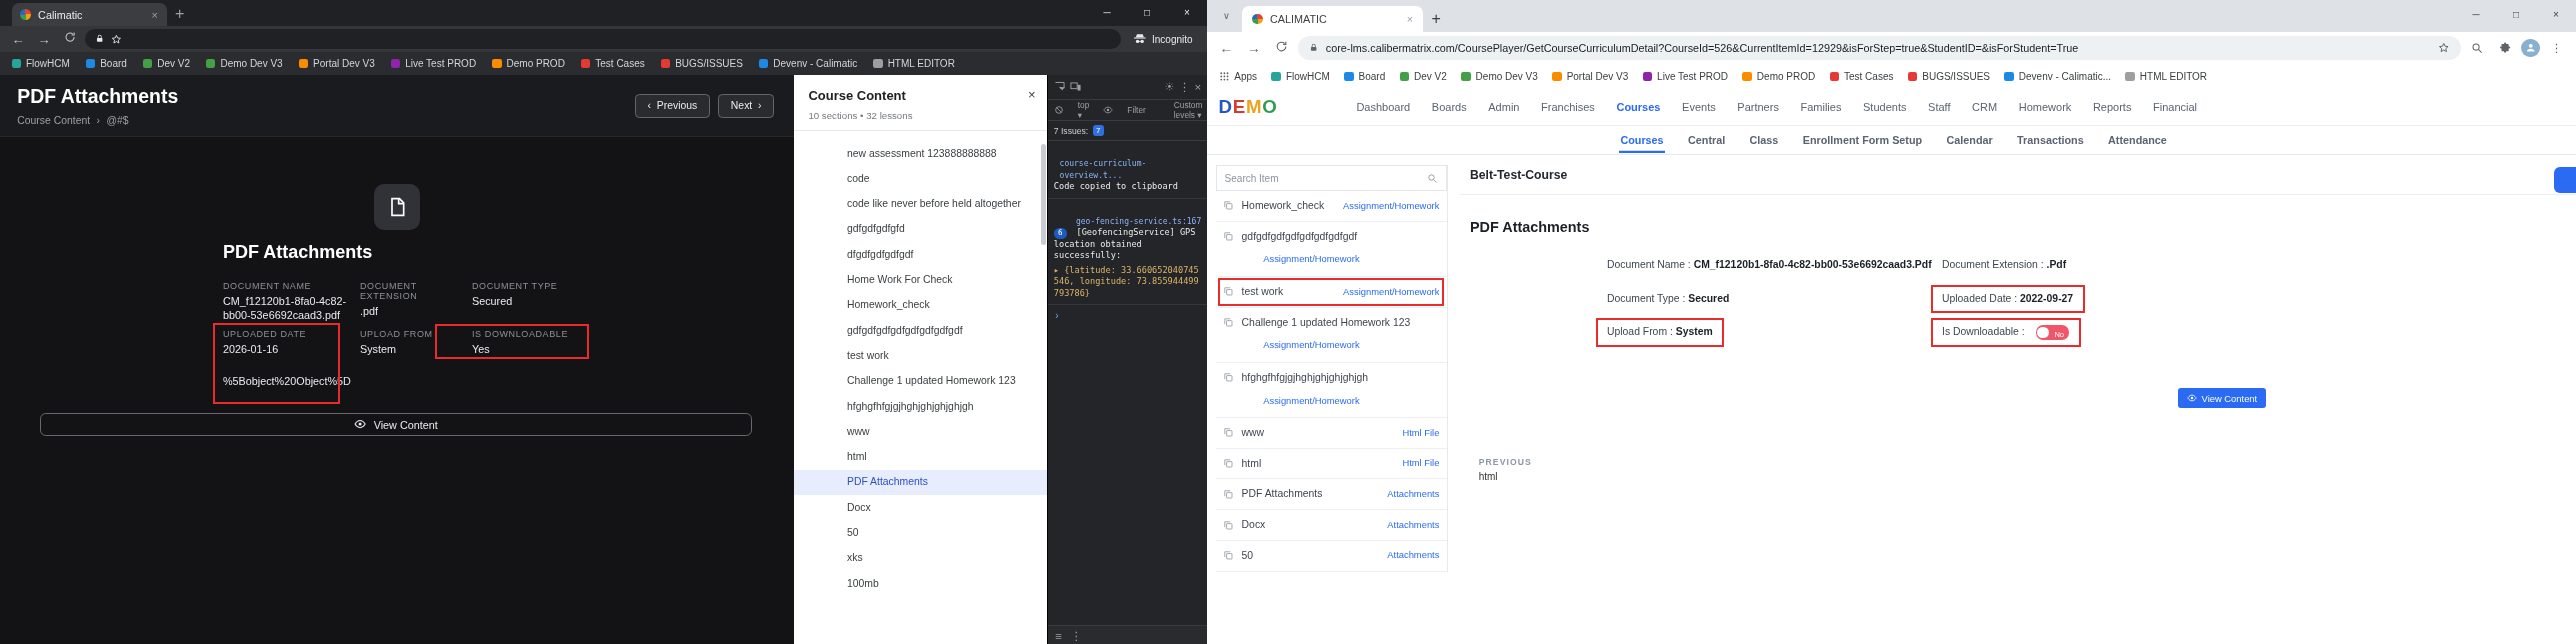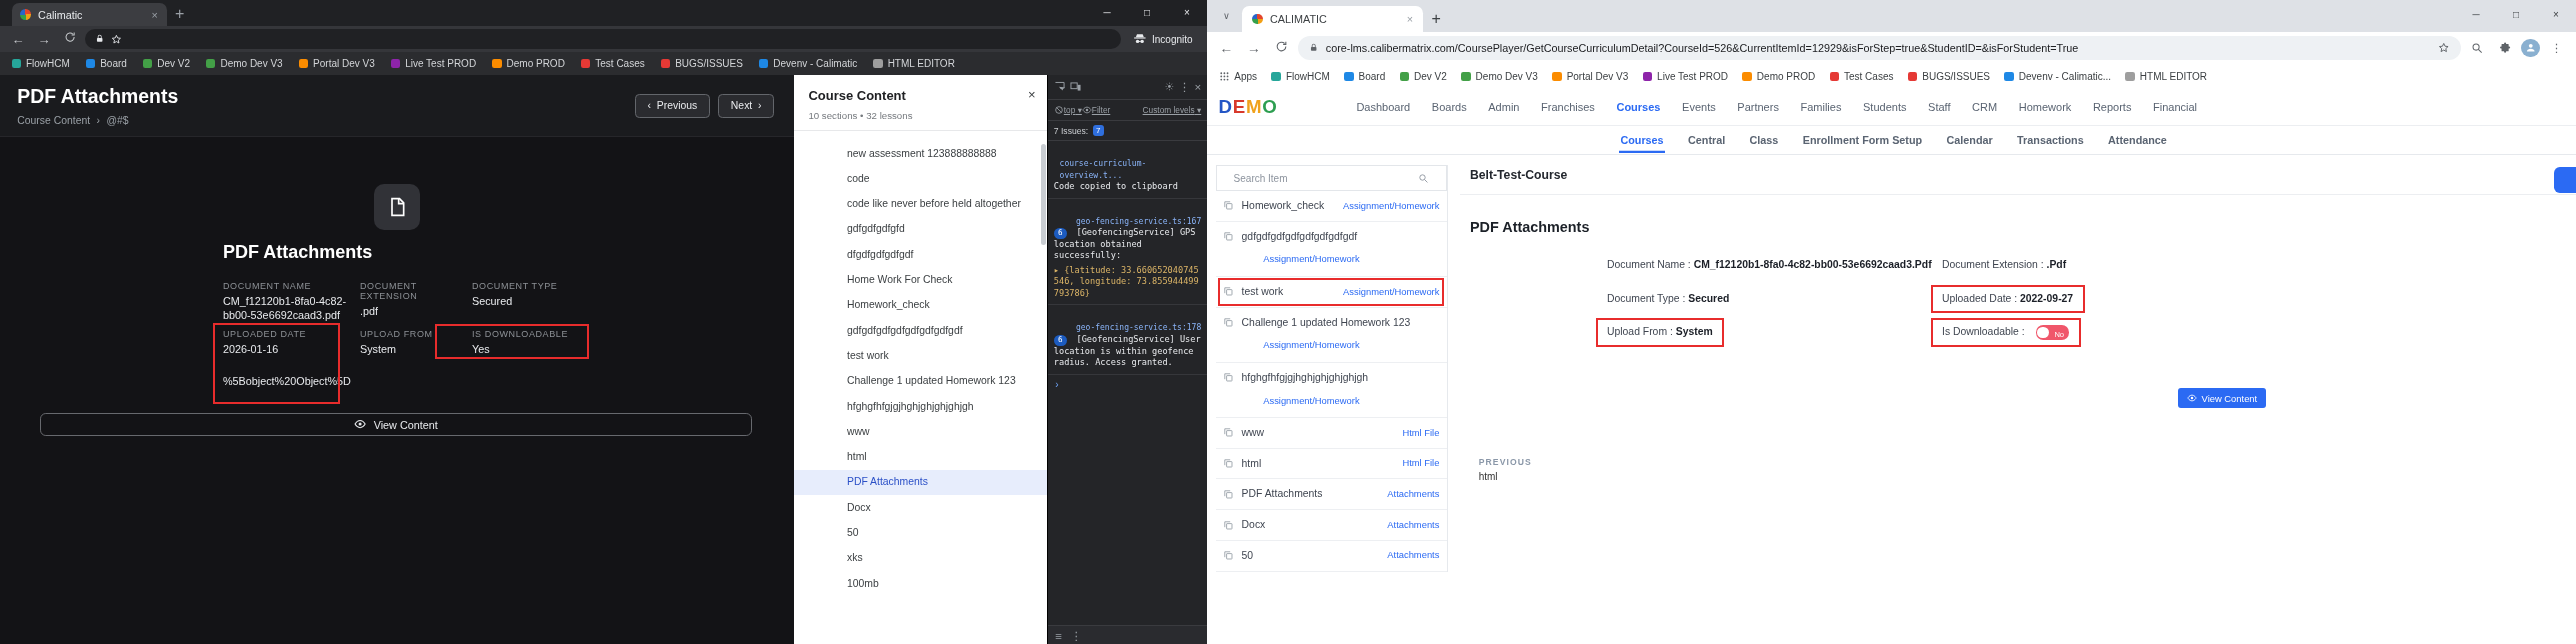--- a/index.html
+++ b/index.html
@@ -70,21 +70,21 @@
   .cp-list { padding-top:10px; }
   .lesson { padding:5.8px 10px 5.8px 53px; font-size:10.4px; color:#3c4043; line-height:13.7px;
             white-space:nowrap; overflow:hidden; text-overflow:ellipsis; }
   .lesson.selected { background:#e7edfc; color:#2b50c7; }
   .cp-scroll { position:absolute; right:1.4px; top:69px; width:5px; height:101px; background:#c9cdd2; border-radius:2.9px; }
 
   
   .lw-devtools { flex:1; background:#242528; border-left:0.7px solid #000; position:relative; color:#cdd0d4; overflow:hidden; }
   .dt-row { display:flex; align-items:center; gap:4.3px; padding:0 5.8px; border-bottom:0.7px solid #3a3b3f; color:#9aa0a6; }
   .dt-r1 { height:24.5px; }
-  .dt-r2 { height:21.6px; font-size:8.3px; gap:0;text-decoration:underline; }
+  .dt-r2 { height:21.6px; font-size:8.3px; gap:14px; }
   .dt-issues { height:20px; font-size:8.6px; gap:4.3px; color:#cdd0d4; }
   .dt-spacer { flex:1; }
   .chip { background:#2f6fde; color:#fff; border-radius:2.9px; padding:0 3.6px; font-size:8px; line-height:11.5px; height:11.5px; }
   .c-entry { position:relative; padding:5px 5.8px; border-bottom:0.7px solid #36373b;
              font-family:"DejaVu Sans Mono", monospace; font-size:8.6px; color:#e8eaed; line-height:11.5px;margin-top:12px; }
   .c-src { float:right; color:#8ab4f8; font-size:8px; margin-left:5.8px; text-decoration:none; }
   .c-badge { display:inline-block; background:#1c5bbf; color:#fff; border-radius:6.5px; padding:0 4.3px;
              font-size:7.6px; line-height:10.8px; margin-right:4.3px; }
   .c-obj { color:#dcb567; margin-top:2.9px; word-break:break-all; }
   .c-prompt { color:#6ea3f7; font-size:10px; padding:4.3px 7.2px; }
@@ -114,21 +114,21 @@
   .logo { font-size:18.7px; font-weight:800; letter-spacing:0.7px; margin-right:79px; display:flex; }
   .rw-nav { display:flex; gap:21.6px; font-size:11px; color:#5a6472; white-space:nowrap; }
   .nav-item.active { color:var(--accent); font-weight:600; }
   .subnav { height:29px; border-bottom:0.7px solid #e6e9ed; display:flex; align-items:center; gap:21.6px;
             padding-left:412px; font-size:10.8px; color:#5a6472; }
   .subnav-item { padding:7.2px 1.4px 6.5px;font-weight:bold; }
   .subnav-item.active { color:var(--accent); font-weight:600; box-shadow:inset 0 -2.2px 0 var(--accent); }
 
   .content { position:absolute; top:66px; left:0; right:0; bottom:0; }
   .sidebar { position:absolute; left:8.6px; top:10px; width:232px; background:#fff; border-right:0.7px solid #e6e9ed; }
-  .sb-search { height:26px; display:flex; align-items:center; padding:0 17px; border:0.7px solid #e3e6ea; color:#8d949e; }
+  .sb-search { height:26px; display:flex; align-items:center; padding:0 8px; border:0.7px solid #e3e6ea; color:#8d949e; }
   .sb-search input { border:none; outline:none; flex:1; font-size:10px; color:#3f4550; background:transparent;
                      font-family:"Liberation Sans", sans-serif; }
   .sb-search input::placeholder { color:#8d949e; }
   .sb-item { position:relative; padding:8px 7.2px 8px 26px; border-bottom:0.7px solid #edeff2; }
   .sb-ic { position:absolute; left:7.2px; top:9.4px; color:#98a0a8; }
   .sb-title { font-size:10.4px; color:#3f4550; line-height:13.7px; }
   .sb-cat { color:var(--accent); font-size:9.4px; text-decoration:none; }
   .sb-item.inline .sb-cat { position:absolute; right:7.2px; top:8.6px; }
   .sb-item.below { padding-bottom:11.5px; }
   .sb-item.below .sb-cat { display:block; margin:10px 0 0 21.6px; }
@@ -406,26 +406,20 @@
     <a class="c-src" href="#">course-curriculum-overview.t...</a>
     
     <span class="c-text">Code copied to clipboard</span>
     
   </div>
           <div class="c-entry">
     <a class="c-src" href="#">geo-fencing-service.ts:167</a>
     <span class="c-badge">6</span>
     <span class="c-text">[GeofencingService] GPS location obtained successfully:</span>
     <div class="c-obj">▸ {latitude: 33.660652040745546, longitude: 73.855944499793786}</div>
-  </div>
-          <div class="c-entry">
-    <a class="c-src" href="#">geo-fencing-service.ts:178</a>
-    <span class="c-badge">6</span>
-    <span class="c-text">[GeofencingService] User location is within geofence radius. Access granted.</span>
-    
   </div>
         </div>
       <div class="c-prompt">›</div>
       <div class="dt-bottom">
         <span>≡</span>
         <span>⋮</span>
       </div>
     </div>
   </div>
 </div>

